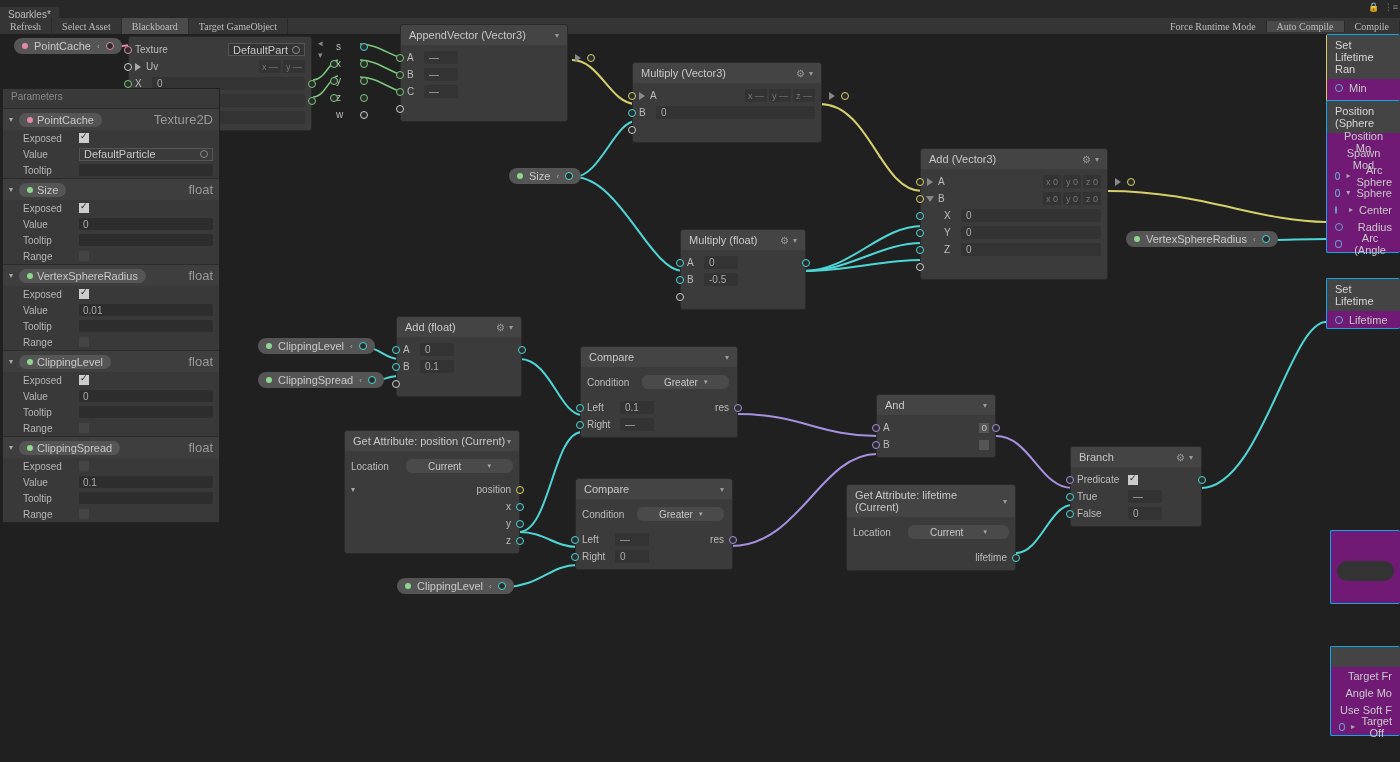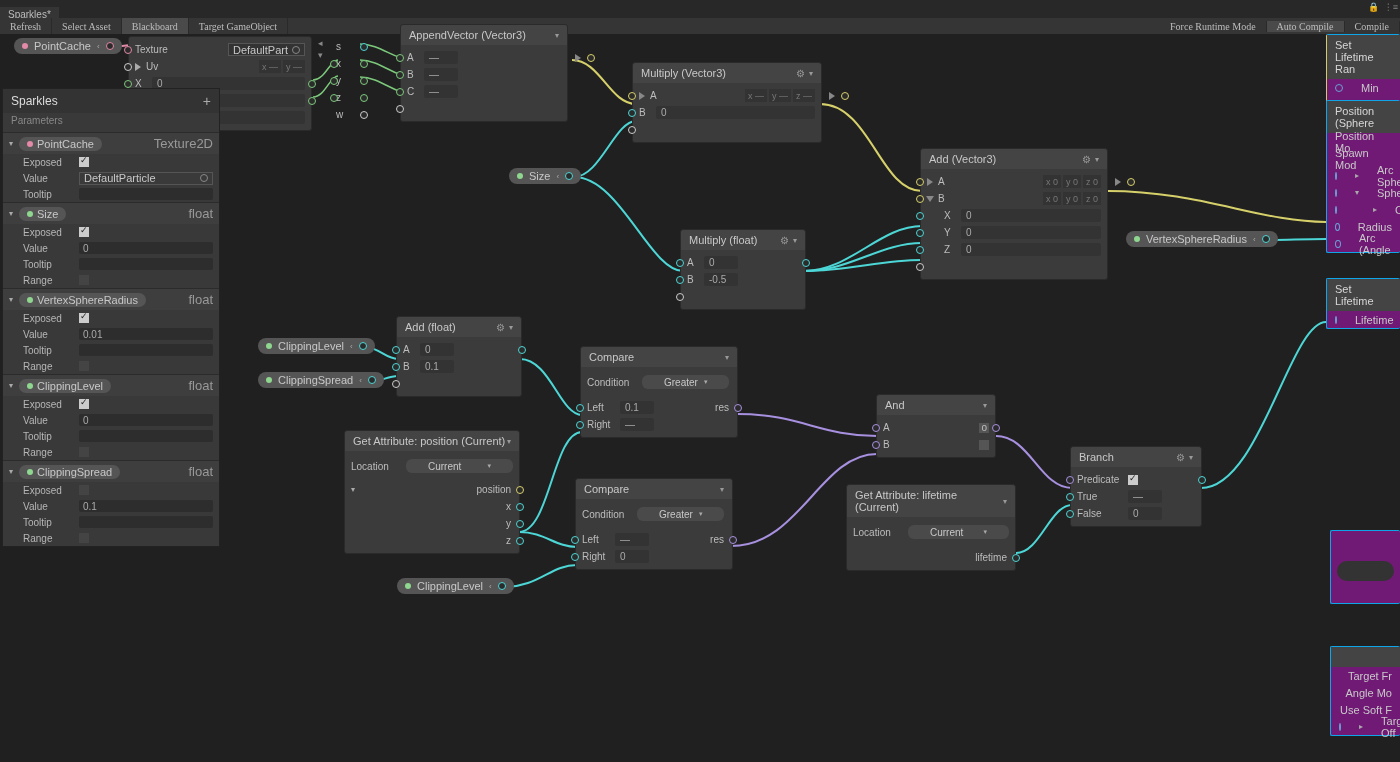--- a/index.html
+++ b/index.html
@@ -69,21 +69,21 @@
 .port.tri { width:0; height:0; border:none; border-top:4px solid transparent; border-bottom:4px solid transparent; border-left:6px solid #888; border-radius:0; background:none; }
 .vec3 { display:flex; gap:2px; }
 .vec3 span { background:#333; font-size:9px; color:#777; padding:0 3px; height:13px; display:flex; align-items:center; }
 .nchk { width:10px; height:10px; background:#ccc; position:relative; }
 .nchk.on::after { content:"✓"; position:absolute; font-size:9px; color:#222; left:1px; top:-2px; }
 .rlabel { position:absolute; right:2px; font-size:10px; color:#bdbdbd; }
 
 
 .ctx { position:absolute; background:#701a75; border:1px solid #0ea5e9; border-radius:2px; z-index:3; }
 .ctx .ctitle { background:#444; padding:4px 8px; font-size:11px; color:#d6d6d6; }
-.ctx .crow { display:flex; align-items:center; padding:3px 8px; gap:18px; font-size:10px; height:17px; position:relative;}
+.ctx .crow { display:flex; align-items:center; padding:3px 8px; gap:6px; font-size:10px; height:17px; position:relative;text-align:center;}
 .ctx .radio { width:8px; height:8px; border:1.5px solid #6aa0d6; border-radius:50%; }
 .ctx .fold { font-size:8px; color:#aaa; width:8px; }
 </style>
 </head>
 <body>
 
 <svg class="wires">
 
   <path d="M118 46 C126 46 126 45 132 45" stroke="#e088a8" stroke-width="2" fill="none"></path>
 
@@ -153,24 +153,20 @@
 </div>
 
 <div class="float-pill" style="top:38px; left:14px;">
   <span class="dot" style="background:#e28aa8"></span>
   <span>PointCache</span>
   <span class="chev">‹</span>
   <span class="port-out" style="border-color:#e088a8"></span>
 </div>
 
 <div class="blackboard">
-  <div class="bb-hdr">
-    <h1>Sparkles</h1>
-    <span class="bb-plus">+</span>
-  </div>
   <div class="bb-sub">Parameters</div>
 
   <div class="bb-group">
     <div class="bb-grp-hdr">
       <span class="fold">▾</span>
       <span class="bb-pill">
           <span class="dot" style="background:#e28aa8"></span>
           <span>PointCache</span>
         </span>
       <span class="type">Texture2D</span>

